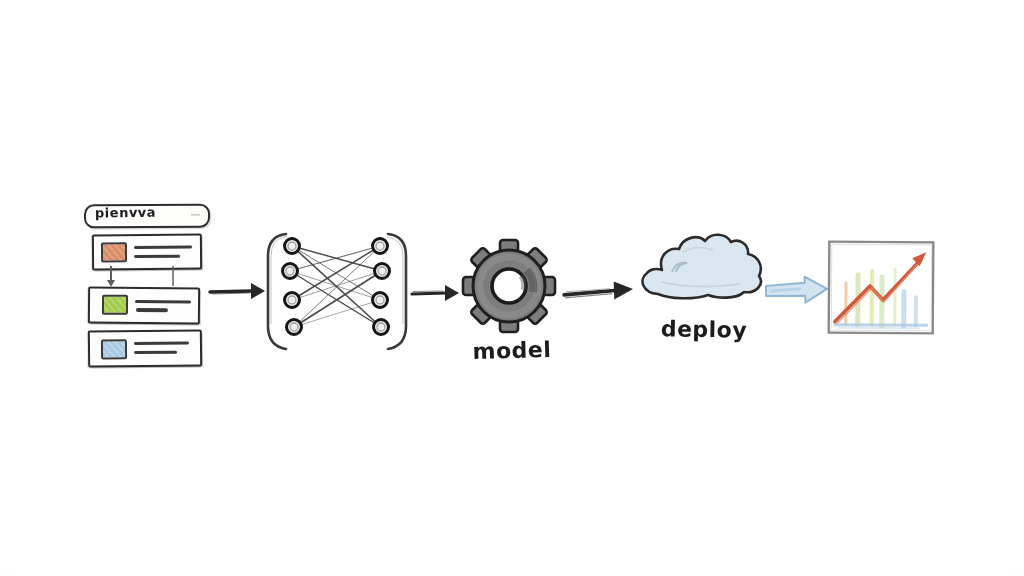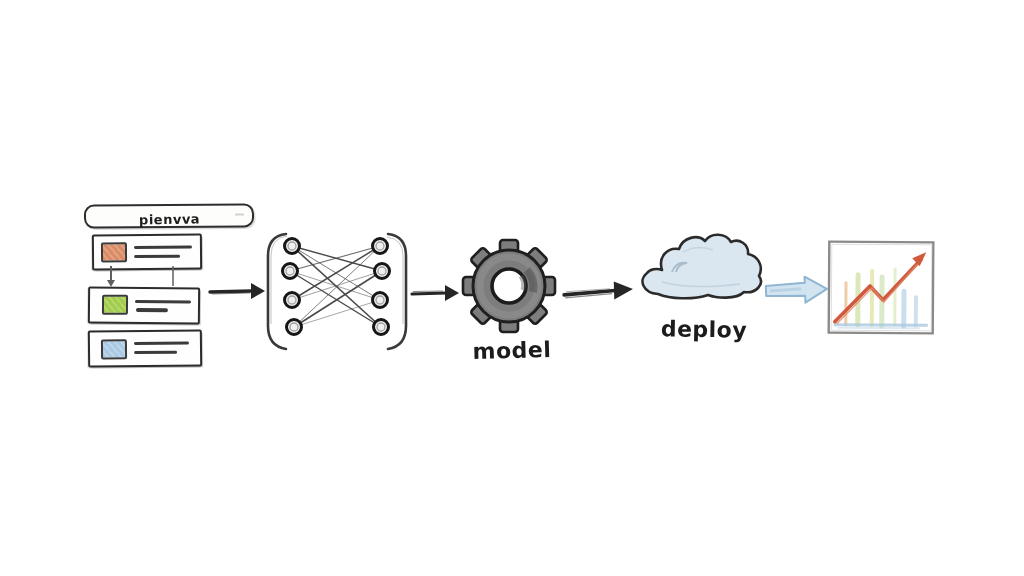--- a/index.html
+++ b/index.html
@@ -12,23 +12,22 @@
     font-family: "DejaVu Sans", sans-serif;
   }
   .abs { position: absolute; }
 
   
   .panel-header {
     left: 84px; top: 204px; width: 122px; height: 20px;
     border: 2px solid #2e2e2e; border-radius: 10px;
     background: #fdfdfc;
     box-shadow: 1.5px 1.5px 0 rgba(60,60,60,.18);
-    display: flex; align-items: flex-end;
+    display: flex; align-items: flex-start;
     transform: rotate(-0.4deg);
-    padding-left: 44px;
   }
   .panel-header-label {
     font-size: 13px; font-weight: 600; color: #1d1d1d;
     letter-spacing: .5px; padding-left: 9px; line-height: 1;
     transform: rotate(-0.5deg);
   }
   .header-dash {
     position: absolute; right: 8px; top: 8px;
     width: 9px; height: 2px; background: #d2d2d0;
   }

